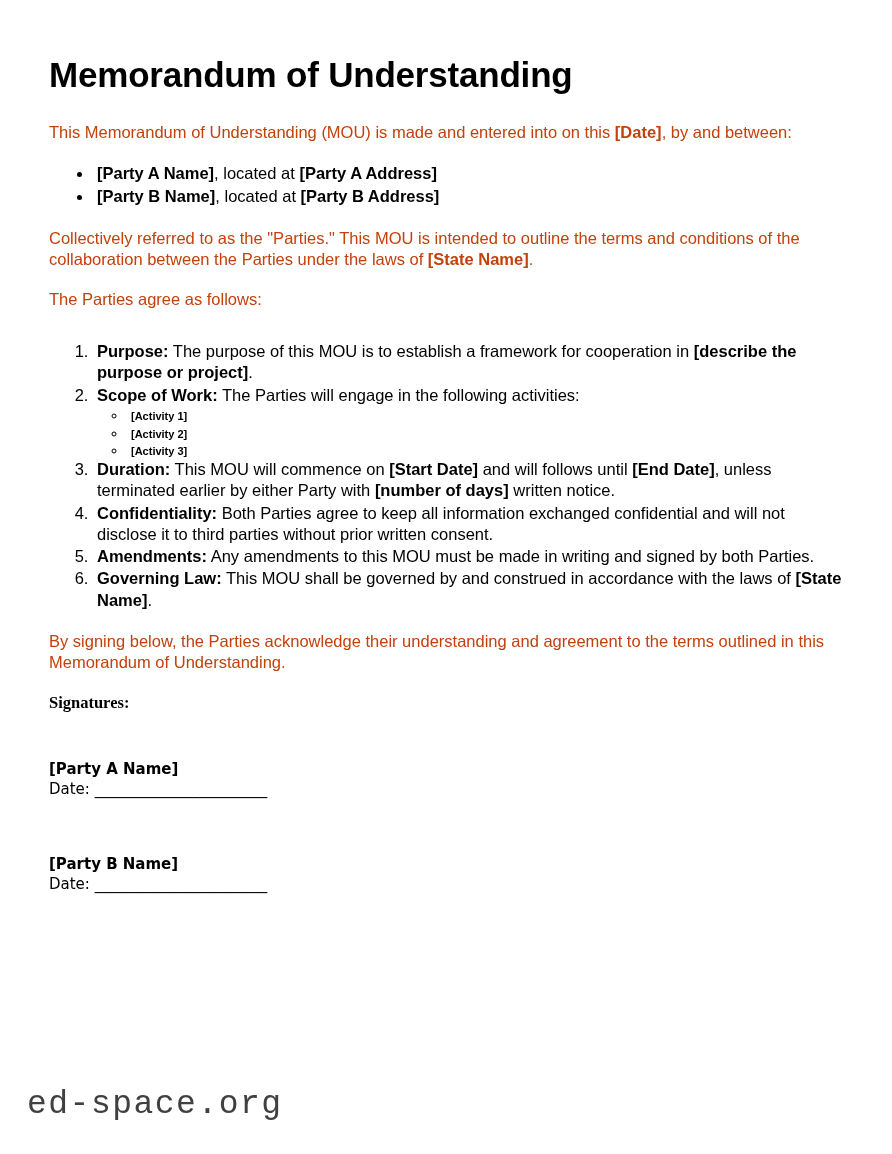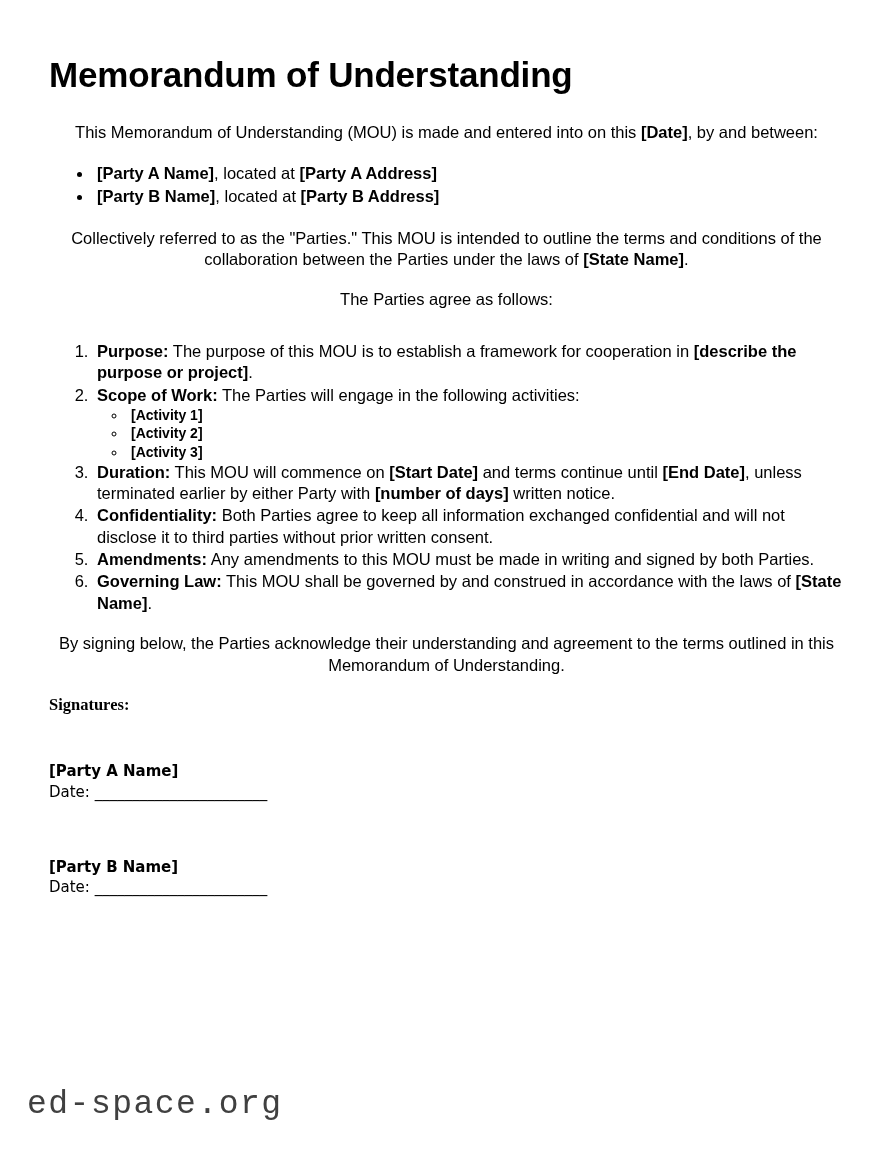--- a/index.html
+++ b/index.html
@@ -43,22 +43,21 @@
     padding: 0;
     color: #000;
   }
 
   p.para {
     font-family: "Liberation Sans", sans-serif;
     font-size: 16.5px;
     line-height: 1.30;
     margin: 0 0 19px 0;
     padding: 0;
-    color: #000000;
-    text-align: center;
+    color: #c2410c;
   }
   p.para.tight-after {
     margin-bottom: 30px;
   }
 
   b, strong, .b {
     font-weight: bold;
   }
 
   ul.party-list {
@@ -90,21 +89,21 @@
     padding-left: 4px;
   }
 
   ul.activities {
     margin: 0;
     padding: 0 0 0 30px;
     list-style-type: circle;
   }
   ul.activities > li {
     font-family: "Liberation Sans", sans-serif;
-    font-size: 14px;
+    font-size: 11px;
     font-weight: bold;
     line-height: 1.31;
     margin: 0;
     padding-left: 4px;
   }
   ul.activities > li::marker {
     font-size: 14px;
     font-weight: normal;
   }
 
@@ -188,21 +187,21 @@
       <li><b>Purpose:</b><span> The purpose of this MOU is to establish a framework for cooperation in </span><b>[describe the purpose or project]</b><span>.</span></li>
 
       <li><b>Scope of Work:</b><span> The Parties will engage in the following activities:</span>
         <ul class="activities">
           <li>[Activity 1]</li>
           <li>[Activity 2]</li>
           <li>[Activity 3]</li>
         </ul>
       </li>
 
-      <li><b>Duration:</b><span> This MOU will commence on </span><b>[Start Date]</b><span> and terms continue until </span><b>[End Date]</b><span>, unless terminated earlier by either Party with </span><b>[number of days]</b><span> written notice.</span></li>
+      <li><b>Duration:</b><span> This MOU will commence on </span><b>[Start Date]</b><span> and will follows until </span><b>[End Date]</b><span>, unless terminated earlier by either Party with </span><b>[number of days]</b><span> written notice.</span></li>
 
       <li><b>Confidentiality:</b><span> Both Parties agree to keep all information exchanged confidential and will not disclose it to third parties without prior written consent.</span></li>
 
       <li><b>Amendments:</b><span> Any amendments to this MOU must be made in writing and signed by both Parties.</span></li>
 
       <li><b>Governing Law:</b><span> This MOU shall be governed by and construed in accordance with the laws of </span><b>[State Name]</b><span>.</span></li>
 
     </ol>
 
     <p class="para">By signing below, the Parties acknowledge their understanding and agreement to the terms outlined in this Memorandum of Understanding.</p>

